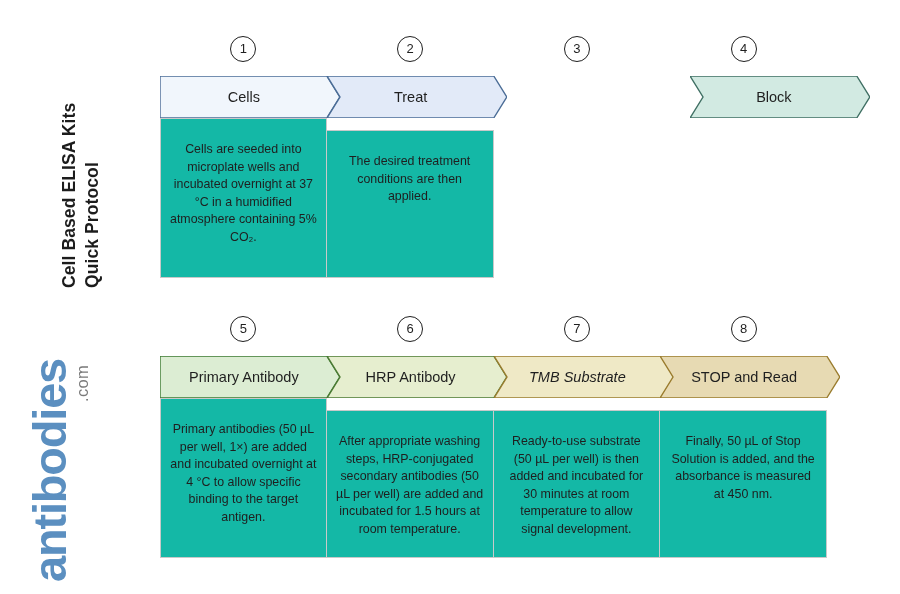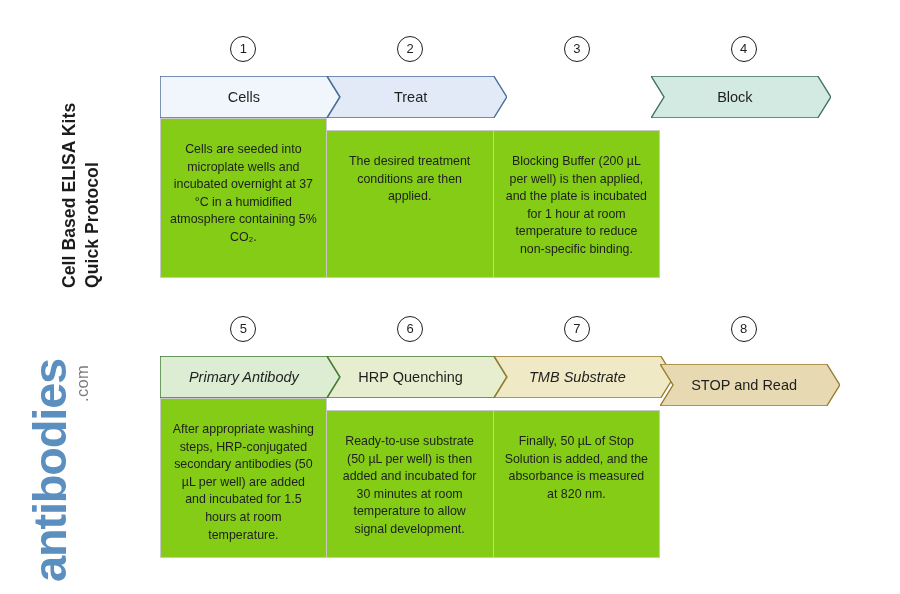--- a/index.html
+++ b/index.html
@@ -113,21 +113,21 @@
   }
 
   .boxes {
     position: relative;
     width: 667px;
     height: 160px;
     display: flex;
   }
   .desc-box {
     border: 1px solid #c9c9c9;
-    background: #84cc16;
+    background: #14b8a6;
     width: 166.75px;
     padding: 22px 9px 8px 9px;
     font-size: 12.4px;
     line-height: 1.42;
     color: #1f1f1f;
     text-align: center;
   }
   .desc-box + .desc-box { border-left: none; margin-top: 12px; }
 </style>
 </head>
@@ -155,64 +155,64 @@
           <path d="M0,0 L166.75,0 L179.75,21 L166.75,42 L0,42 Z" fill="#f1f6fc" stroke="#4a6c96" stroke-width="1.4"></path>
         </svg>
         <span>Cells</span>
       </div>
       <div class="chev" style="left: 166.75px; width: 179.75px;">
         <svg class="shape" viewBox="0 0 179.75 42" preserveAspectRatio="none">
           <path d="M0,0 L166.75,0 L179.75,21 L166.75,42 L0,42 L13,21 Z" fill="#e2eaf8" stroke="#4a6c96" stroke-width="1.4"></path>
         </svg>
         <span>Treat</span>
       </div>
-      <div class="chev" style="left: 491px; width: 179.75px;">
+      <div class="chev" style="left: 530px; width: 179.75px;">
         <svg class="shape" viewBox="0 0 179.75 42" preserveAspectRatio="none">
           <path d="M0,0 L166.75,0 L179.75,21 L166.75,42 L0,42 L13,21 Z" fill="#d2eae2" stroke="#3f6f63" stroke-width="1.4"></path>
         </svg>
         <span>Block</span>
       </div>
     </div>
     <div class="boxes">
       <div class="desc-box">Cells are seeded into microplate wells and incubated overnight at 37 °C in a humidified atmosphere containing 5% CO₂.</div>
       <div class="desc-box">The desired treatment conditions are then applied.</div>
-      <div class="desc-box">Blocking Buffer (200 µL per well) is then applied, and the plate is incubated for 1 hour at room temperature to reduce non-specific binding.</div>
     </div>
   </div>
 <div class="flow-row" id="row-2">
     <div class="numbers">
       <div class="num-circle" style="left: 83.375px;">5</div>
       <div class="num-circle" style="left: 250.125px;">6</div>
       <div class="num-circle" style="left: 416.875px;">7</div>
       <div class="num-circle" style="left: 583.625px;">8</div>
     </div>
     <div class="chevrons">
-      <div class="chev" style="left: 0px; width: 179.75px; font-style: italic;">
+      <div class="chev" style="left: 0px; width: 179.75px;">
         <svg class="shape" viewBox="0 0 179.75 42" preserveAspectRatio="none">
           <path d="M0,0 L166.75,0 L179.75,21 L166.75,42 L0,42 Z" fill="#dcedd3" stroke="#3d7a33" stroke-width="1.4"></path>
         </svg>
         <span>Primary Antibody</span>
       </div>
       <div class="chev" style="left: 166.75px; width: 179.75px;">
         <svg class="shape" viewBox="0 0 179.75 42" preserveAspectRatio="none">
           <path d="M0,0 L166.75,0 L179.75,21 L166.75,42 L0,42 L13,21 Z" fill="#e6eecf" stroke="#4b7a33" stroke-width="1.4"></path>
         </svg>
-        <span>HRP Quenching</span>
+        <span>HRP Antibody</span>
       </div>
       <div class="chev" style="left: 333.5px; width: 179.75px; font-style: italic;">
         <svg class="shape" viewBox="0 0 179.75 42" preserveAspectRatio="none">
           <path d="M0,0 L166.75,0 L179.75,21 L166.75,42 L0,42 L13,21 Z" fill="#efe9c6" stroke="#9a7c2e" stroke-width="1.4"></path>
         </svg>
         <span>TMB Substrate</span>
       </div>
-      <div class="chev" style="left: 500.25px; width: 179.75px; margin-top: 8px;">
+      <div class="chev" style="left: 500.25px; width: 179.75px;">
         <svg class="shape" viewBox="0 0 179.75 42" preserveAspectRatio="none">
           <path d="M0,0 L166.75,0 L179.75,21 L166.75,42 L0,42 L13,21 Z" fill="#e7dab3" stroke="#9a7c2e" stroke-width="1.4"></path>
         </svg>
         <span>STOP and Read</span>
       </div>
     </div>
     <div class="boxes">
+      <div class="desc-box">Primary antibodies (50 µL per well, 1×) are added and incubated overnight at 4 °C to allow specific binding to the target antigen.</div>
       <div class="desc-box">After appropriate washing steps, HRP-conjugated secondary antibodies (50 µL per well) are added and incubated for 1.5 hours at room temperature.</div>
       <div class="desc-box">Ready-to-use substrate (50 µL per well) is then added and incubated for 30 minutes at room temperature to allow signal development.</div>
-      <div class="desc-box">Finally, 50 µL of Stop Solution is added, and the absorbance is measured at 820 nm.</div>
+      <div class="desc-box">Finally, 50 µL of Stop Solution is added, and the absorbance is measured at 450 nm.</div>
     </div>
   </div>
 
 </body></html>

